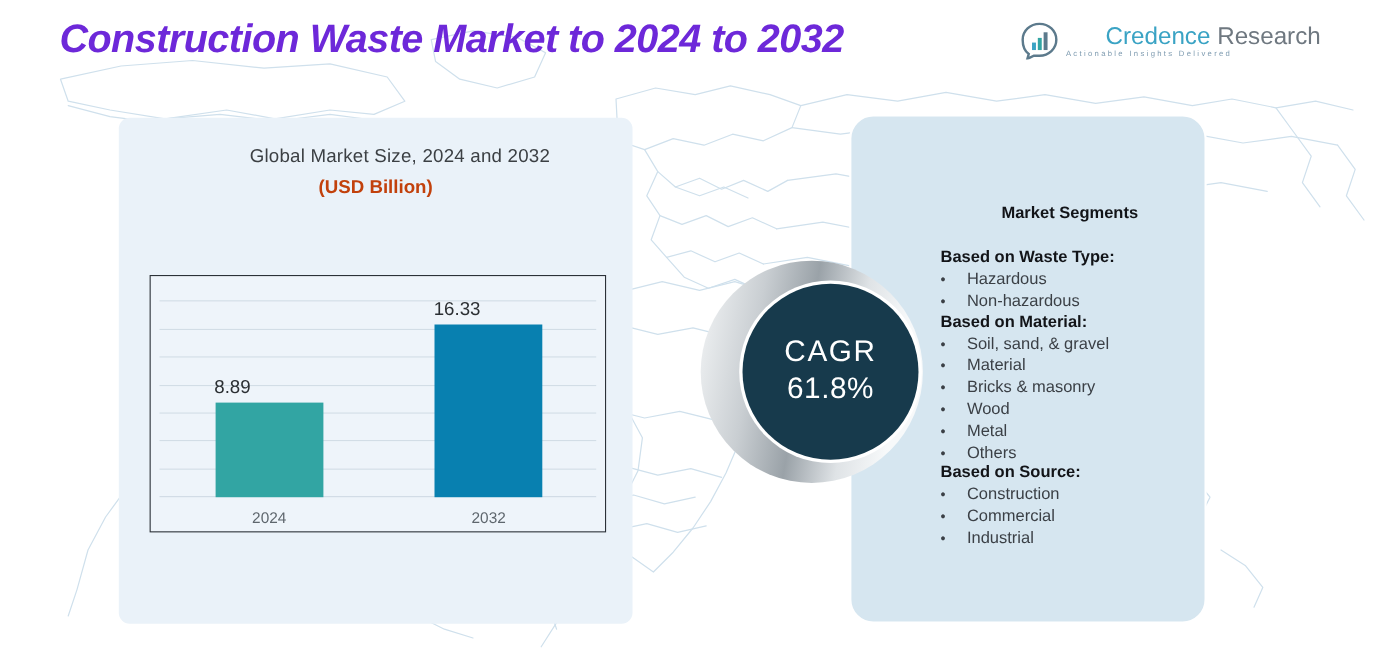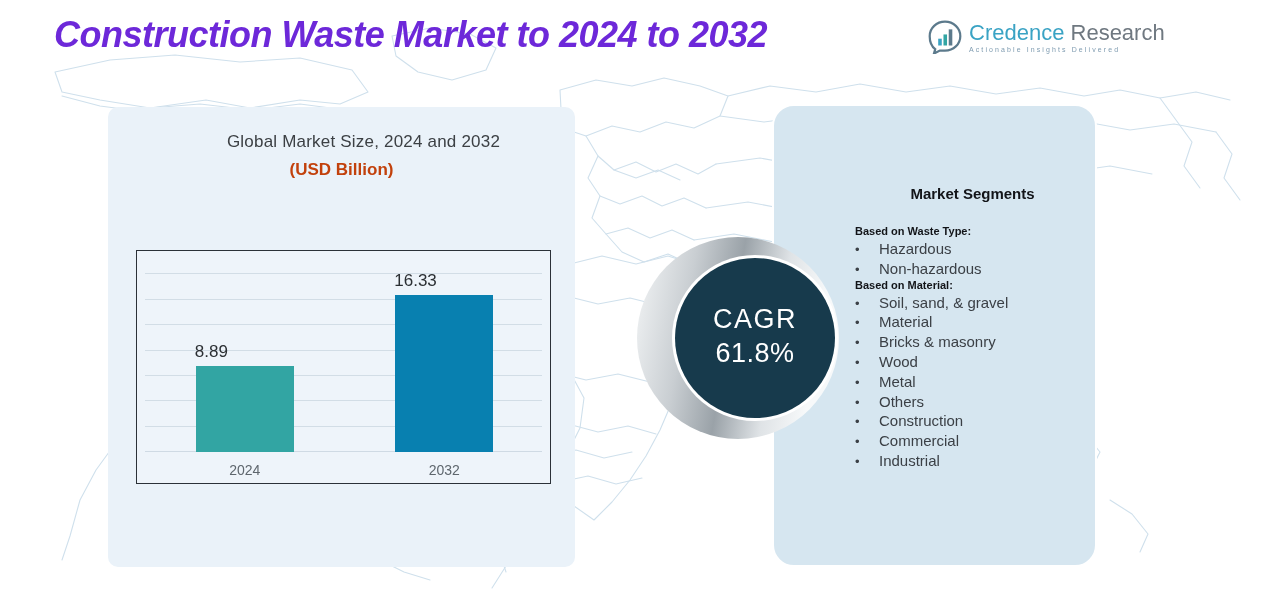--- a/index.html
+++ b/index.html
@@ -57,20 +57,21 @@
   #brand-logo .logo-text-wrap {
     display: flex;
     flex-direction: column;
     justify-content: center;
   }
   #brand-logo .logo-name {
     font-size: 22px;
     color: #6f7880;
     line-height: 1.05;
     white-space: nowrap;
+    margin-left: 36px;
   }
   #brand-logo .logo-name .accent {
     color: #3aa3c4;
   }
   #brand-logo .logo-tagline {
     font-size: 7px;
     color: #7e9bb0;
     letter-spacing: 2.1px;
     white-space: nowrap;
     margin-top: 2px;
@@ -222,21 +223,21 @@
     z-index: 4;
   }
   #segments-title {
     font-size: 15px;
     font-weight: bold;
     color: #121418;
     margin-bottom: 23px;
     text-align: center;
   }
   .segment-group-head {
-    font-size: 11px;
+    font-size: 15px;
     font-weight: bold;
     color: #121418;
     margin-bottom: 2px;
   }
   .segment-item {
     display: flex;
     align-items: baseline;
     font-size: 15px;
     color: #3b4046;
     line-height: 1.32;
@@ -410,20 +411,21 @@
           <div class="segment-item">
             <span class="bullet">•</span>
             <span>Metal</span>
           </div>
           <div class="segment-item">
             <span class="bullet">•</span>
             <span>Others</span>
           </div>
         </div>
         <div class="segment-group">
+          <div class="segment-group-head">Based on Source:</div>
           <div class="segment-item">
             <span class="bullet">•</span>
             <span>Construction</span>
           </div>
           <div class="segment-item">
             <span class="bullet">•</span>
             <span>Commercial</span>
           </div>
           <div class="segment-item">
             <span class="bullet">•</span>

